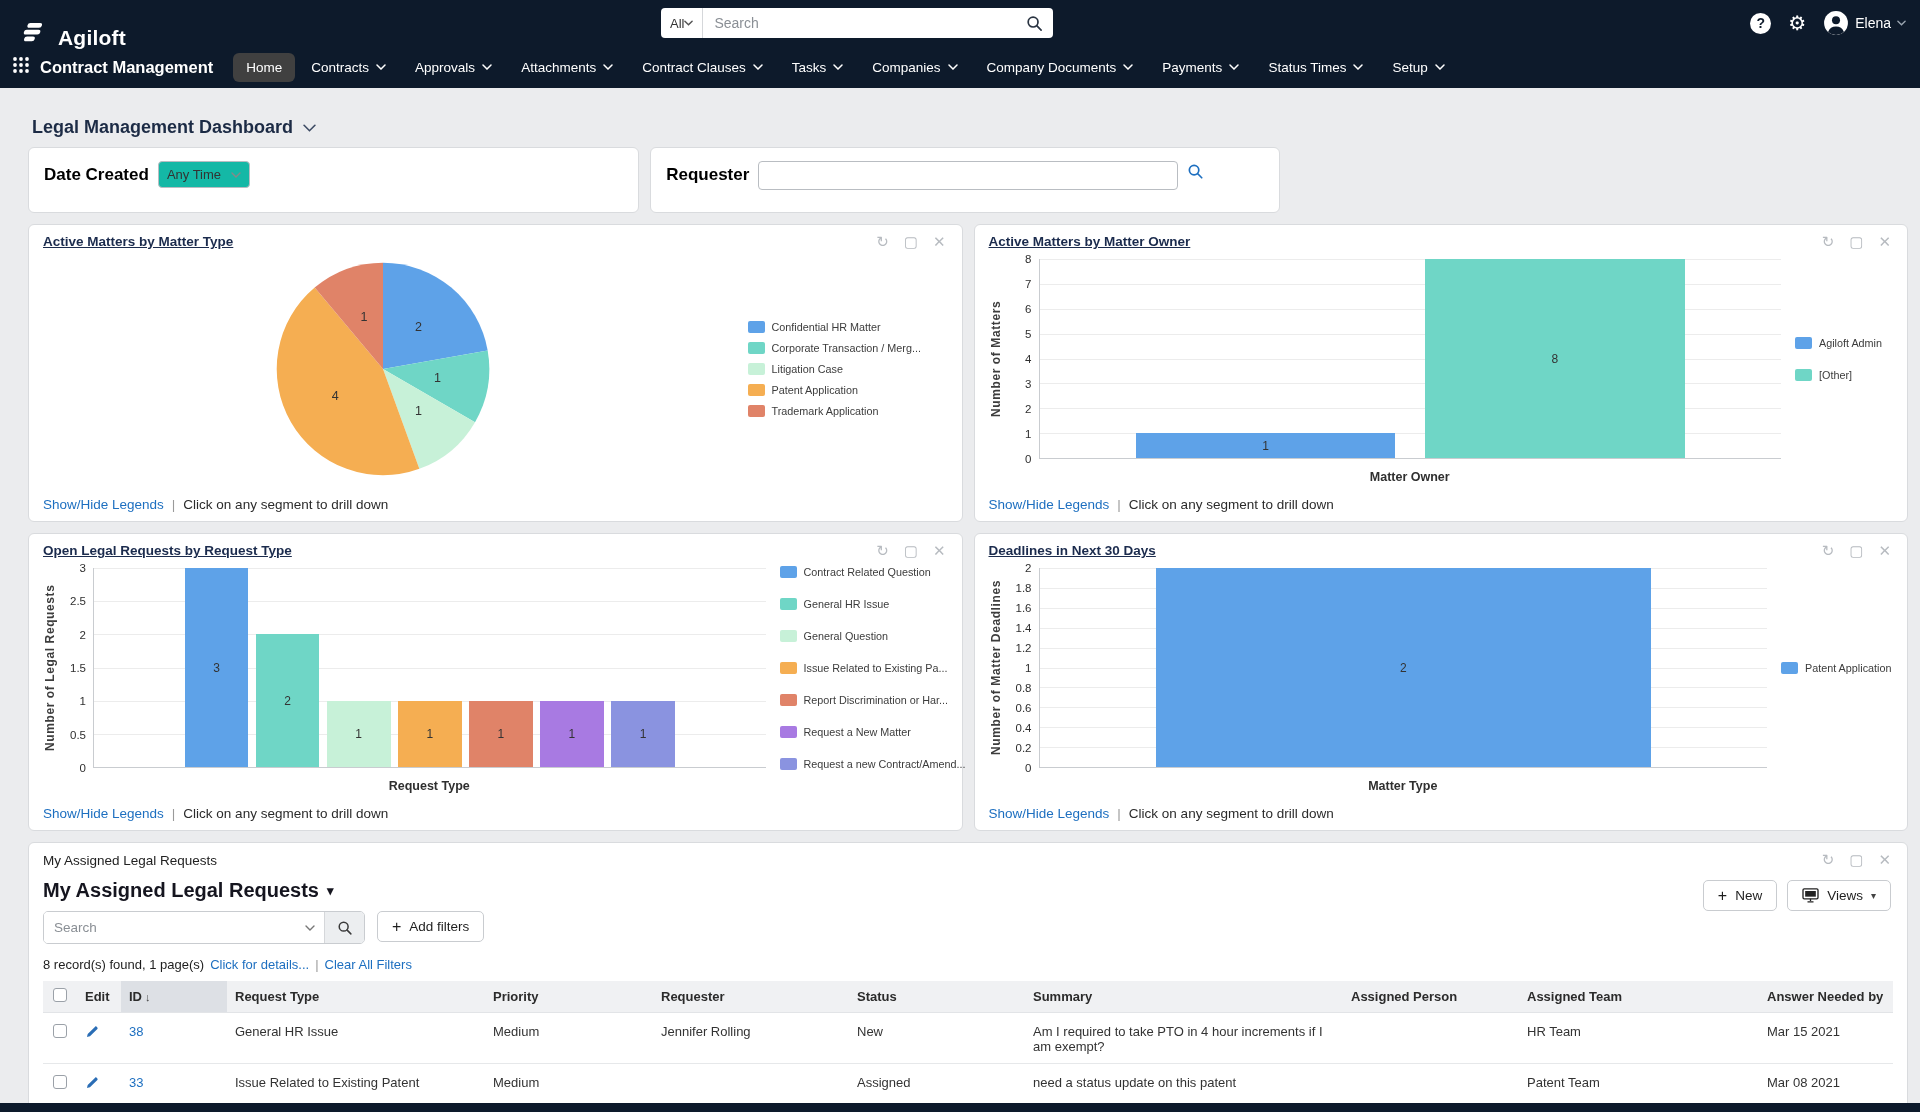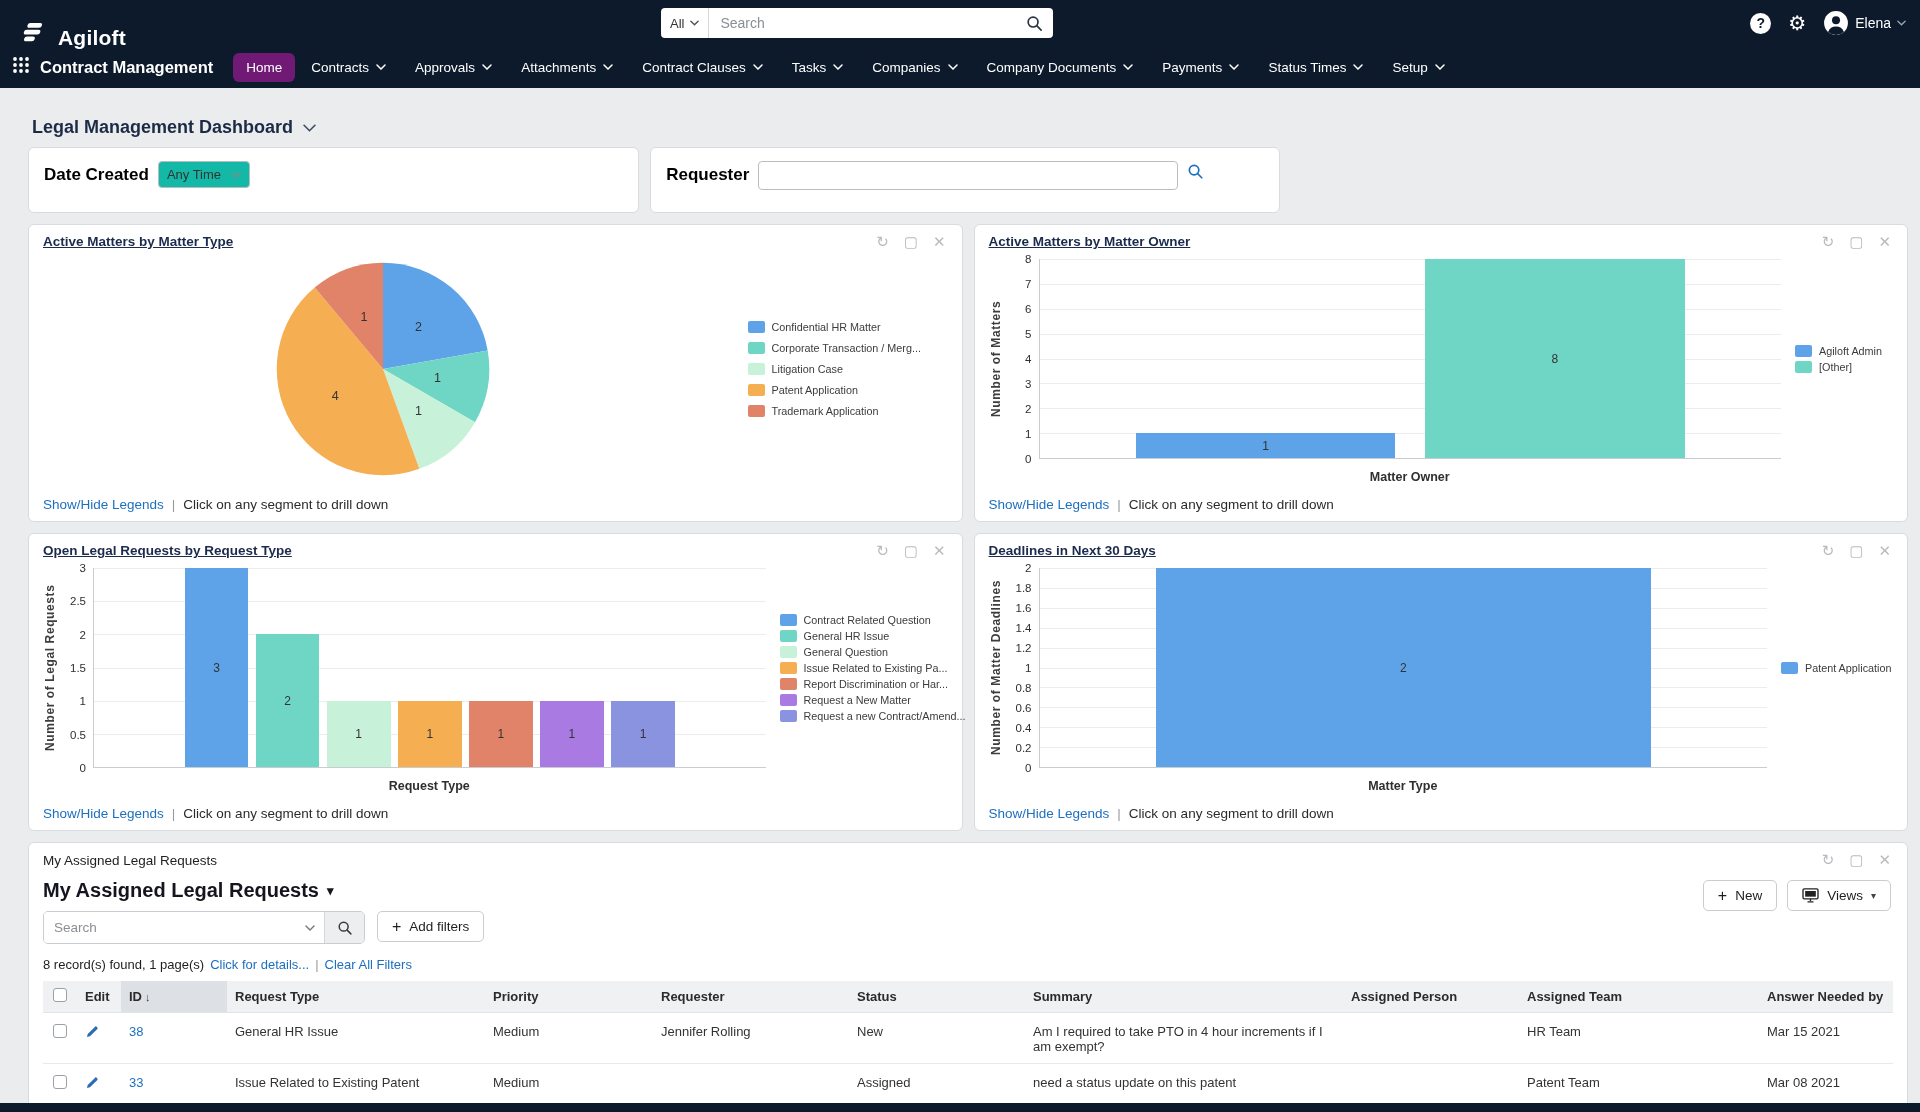--- a/index.html
+++ b/index.html
@@ -4,38 +4,38 @@
 <style>
   * { box-sizing: border-box; margin: 0; padding: 0; }
   html,body { width:1920px; height:1112px; overflow:hidden; }
   body { font-family:"Liberation Sans", sans-serif; background:#ebecee; position:relative; }
 
   
   .topbar { height:46px; background:#0d1a2b; display:flex; align-items:center; padding:0 16px; position:relative; }
   .logo { display:flex; align-items:flex-end; gap:13px; color:#fff;margin-top:24px; }
   .logo-text { font-size:21px; font-weight:bold; letter-spacing:.2px; }
   .topsearch { position:absolute; left:661px; top:8px; width:392px; height:30px; background:#fff; border-radius:4px; display:flex; align-items:center; overflow:hidden; }
-  .scope { height:100%; display:flex; align-items:center; gap:6px; padding:0 9px; border-right:1px solid #d5d7da; font-size:13px; color:#333; cursor:pointer; }
+  .scope { height:100%; display:flex; align-items:center; gap:0; padding:0 9px; border-right:1px solid #d5d7da; font-size:13px; color:#333; cursor:pointer; }
   .scope .chev { color:#555; }
   .topsearch input { flex:1; border:none; outline:none; font-size:14px; color:#333; padding:0 11px; }
   .topsearch input::placeholder { color:#8a8f95; }
   .search-btn { width:38px; height:100%; display:flex; align-items:center; justify-content:center; color:#2a3442; cursor:pointer; }
   .topright { position:absolute; right:14px; display:flex; align-items:center; gap:17px; color:#fff; }
   .help-badge { width:21px; height:21px; border-radius:50%; background:#fff; color:#0d1a2b; font-weight:bold; font-size:14px; display:flex; align-items:center; justify-content:center; }
   .gear { font-size:20px; line-height:1; }
   .username { font-size:14px; display:flex; align-items:center; gap:6px; }
   .user-chev { color:#9aa5b1; }
 
   
   .navbar { height:42px; background:#0d1a2b; display:flex; align-items:center; padding:0 10px; }
   .app-grid { margin:0 10px 0 2px; display:block; }
   .app-title { color:#fff; font-size:16.5px; font-weight:600; margin-right:20px; white-space:nowrap; }
   .nav-menu { display:flex; align-items:center; gap:3px; }
   .nav-item { color:#fff; font-size:13.5px; padding:7px 13px; border-radius:6px; display:flex; align-items:center; gap:7px; cursor:pointer; white-space:nowrap; }
-  .nav-item.active { background:#701a75; }
+  .nav-item.active { background:#404040; }
   .chev { display:inline-block; }
 
   
   main { padding:17px 12px;margin-left:16px; }
   .page-title-row { padding:12px 4px 9px; display:flex; align-items:center; gap:10px; }
   .page-title { font-size:18px; font-weight:600; color:#1c2b45; }
   .title-chev { color:#3c4a63; }
 
   .filters { display:grid; grid-template-columns:1fr 1.03fr 1.01fr; gap:11px; margin-bottom:11px; }
   .filter-card { background:#fff; border:1px solid #d9dbde; border-radius:6px; height:66px; padding:13px 15px; display:flex; align-items:flex-start; gap:9px; }
@@ -54,21 +54,21 @@
   .panel-icons { position:absolute; top:8px; right:16px; display:flex; gap:15px; color:#b7bbc0; }
   .p-ic { font-size:15px; line-height:1.2; cursor:pointer; }
 
   .chart-body { display:flex; height:200px; margin-top:10px; }
   .ylab { width:20px; writing-mode:vertical-rl; transform:rotate(180deg); text-align:center; font-size:12px; font-weight:600; color:#3d3d3d; letter-spacing:.6px; }
   .yaxis { width:30px; position:relative; }
   .yaxis span { position:absolute; right:7px; transform:translateY(-50%); font-size:11.5px; color:#2f2f2f; }
   .plot { flex:1; position:relative; border-left:1px solid #c9ccd0; border-bottom:1px solid #c9ccd0; }
   .gridline { position:absolute; left:0; right:0; height:1px; background:#ececec; }
   .bar { position:absolute; bottom:0; display:flex; align-items:center; justify-content:center; font-size:12px; color:#333; }
-  .legend { width:var(--lw,112px); padding-left:14px; display:flex; flex-direction:column; justify-content:center; gap:4px; }
+  .legend { width:var(--lw,112px); padding-left:14px; display:flex; flex-direction:column; justify-content:center; gap:20px; }
   .legend-item { display:flex; align-items:center; gap:7px; font-size:10.8px; color:#3c3c3c; cursor:pointer; white-space:nowrap; }
   .swatch { width:17px; height:12px; border-radius:2px; flex:0 0 auto; }
   .xlab { margin-top:11px; text-align:center; font-size:12.5px; font-weight:600; color:#2f2f2f; padding-left:50px; padding-right:var(--lw,112px); }
   .panel-foot { position:absolute; left:14px; bottom:9px; display:flex; gap:8px; font-size:13.5px; color:#2b2b2b; }
   .link { color:#1d6fc0; cursor:pointer; }
   .sep { color:#9a9a9a; }
 
   
   .pie-body { display:flex; align-items:center; height:232px; margin-top:4px; }
   .pie-svg { width:228px; height:228px; margin-left:226px; flex:0 0 auto; }

